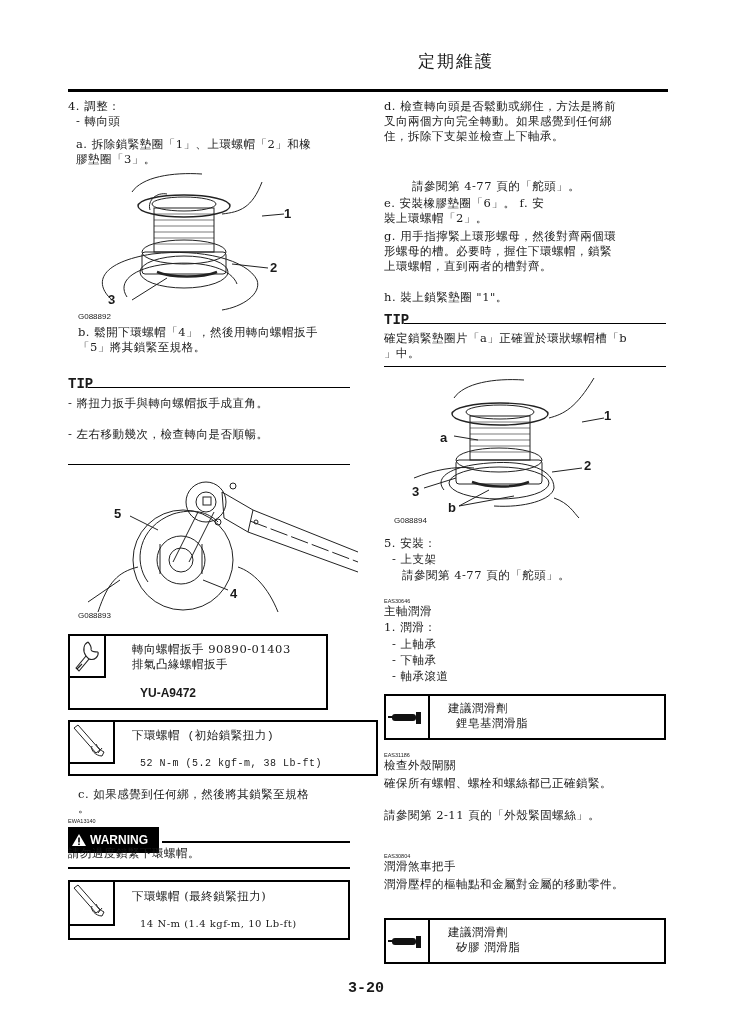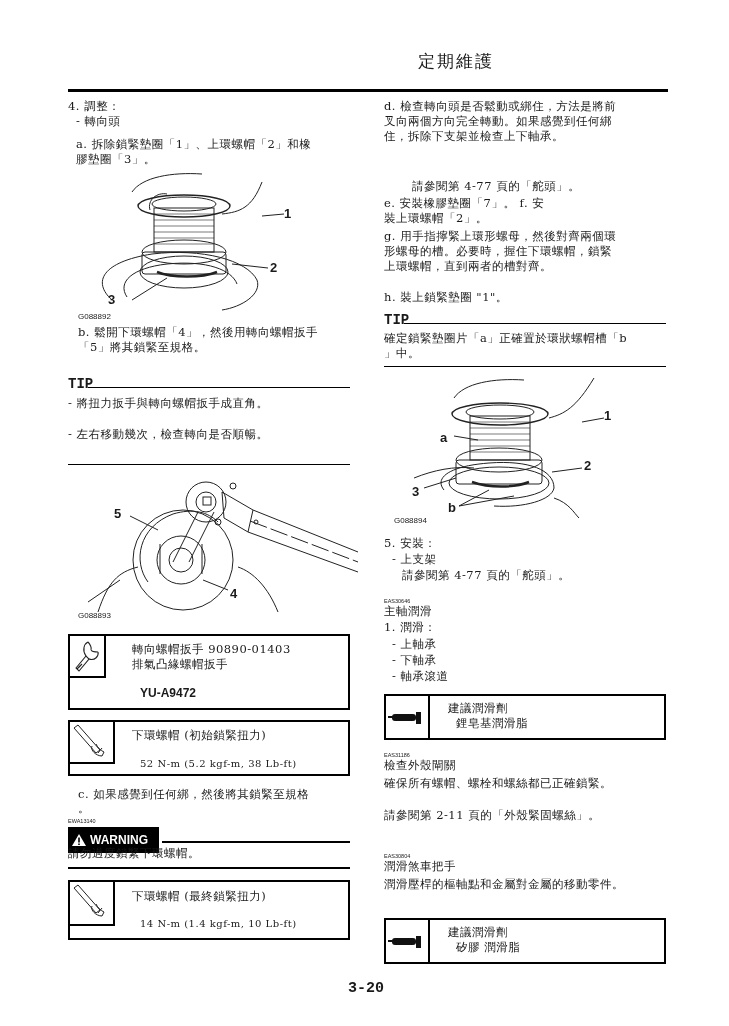--- a/index.html
+++ b/index.html
@@ -96,36 +96,36 @@
       <circle cx="178" cy="50" r="2"></circle>
     <line x1="52" y1="44" x2="80" y2="58"></line>
     <line x1="150" y1="118" x2="125" y2="108"></line>
     <line x1="10" y1="130" x2="42" y2="108"></line>
   </svg>
   <div class="abs sans" style="left:36px;top:34px;font-weight:bold;font-size:13px;">5</div>
   <div class="abs sans" style="left:152px;top:114px;font-weight:bold;font-size:13px;">4</div>
 </div>
 <div class="abs fig-code" style="left:78px;top:611px;">G088893</div>
 
-<div class="abs box" style="left:68px;top:634px;width:282px;height:76px;">
+<div class="abs box" style="left:68px;top:634px;width:260px;height:76px;">
   <div class="iconcell" style="width:36px;height:42px;">
     <svg width="32" height="38" viewBox="0 0 32 38" fill="none" stroke="#222" stroke-width="1.1">
       <path d="M6 32 L16 20 L19 23 L9 35 Z"></path>
       <path d="M16 20 C12 14 14 8 18 6 M19 23 C25 25 29 20 28 16"></path>
       <path d="M18 6 C20 8 22 12 21 14 M28 16 C26 16 22 16 21 14"></path>
       <line x1="7" y1="33" x2="10" y2="30"></line>
         <line x1="9" y1="31" x2="12" y2="28"></line>
     </svg>
   </div>
   <div class="abs t" style="left:62px;top:6px;">轉向螺帽扳手 90890-01403</div>
   <div class="abs t" style="left:62px;top:21px;">排氣凸緣螺帽扳手</div>
   <div class="abs sans" style="left:70px;top:50px;font-weight:bold;font-size:12px;">YU-A9472</div>
 </div>
 
-<div class="abs box" style="left:68px;top:720px;width:282px;height:56px;">
+<div class="abs box" style="left:68px;top:720px;width:310px;height:56px;font-family:Liberation Mono, monospace;">
   <div class="iconcell" style="width:45px;height:42px;">
     <svg width="42" height="38" viewBox="0 0 42 38" fill="none" stroke="#222" stroke-width="1">
       <path d="M4 6 L8 3 L30 28 L26 31 Z"></path>
       <path d="M22 24 C20 28 26 34 32 34 L34 30 C30 28 28 26 26 22"></path>
       <line x1="28" y1="31" x2="32" y2="26"></line>
     </svg>
   </div>
   <div class="abs t" style="left:62px;top:6px;">下環螺帽 (初始鎖緊扭力)</div>
   <div class="abs t" style="left:70px;top:34px;font-size:10px;">52 N-m (5.2 kgf-m, 38 Lb-ft)</div>
 </div>
@@ -156,21 +156,21 @@
   </div>
   <div class="abs t" style="left:62px;top:7px;">下環螺帽 (最終鎖緊扭力)</div>
   <div class="abs t" style="left:70px;top:34px;font-size:10px;">14 N-m (1.4 kgf-m, 10 Lb-ft)</div>
 </div>
 
 <div class="abs t" style="left:384px;top:99px;">d. 檢查轉向頭是否鬆動或綁住，方法是將前</div>
 <div class="abs t" style="left:384px;top:114px;">叉向兩個方向完全轉動。如果感覺到任何綁</div>
 <div class="abs t" style="left:384px;top:129px;">住，拆除下支架並檢查上下軸承。</div>
 
 <div class="abs t" style="left:412px;top:179px;">請參閱第 4-77 頁的「舵頭」。</div>
-<div class="abs t" style="left:384px;top:196px;">e. 安裝橡膠墊圈「7」。 f. 安</div>
+<div class="abs t" style="left:384px;top:196px;">e. 安裝橡膠墊圈「6」。 f. 安</div>
 <div class="abs t" style="left:384px;top:211px;">裝上環螺帽「2」。</div>
 <div class="abs t" style="left:384px;top:229px;">g. 用手指擰緊上環形螺母，然後對齊兩個環</div>
 <div class="abs t" style="left:384px;top:244px;">形螺母的槽。必要時，握住下環螺帽，鎖緊</div>
 <div class="abs t" style="left:384px;top:259px;">上環螺帽，直到兩者的槽對齊。</div>
 <div class="abs t" style="left:384px;top:290px;">h. 裝上鎖緊墊圈 "1"。</div>
 
 <div class="abs tip-label" style="left:384px;top:312px;">TIP</div>
 <div class="abs rule" style="left:404px;top:323px;width:262px;"></div>
 <div class="abs t" style="left:384px;top:331px;">確定鎖緊墊圈片「a」正確置於環狀螺帽槽「b</div>
 <div class="abs t" style="left:384px;top:346px;">」中。</div>

